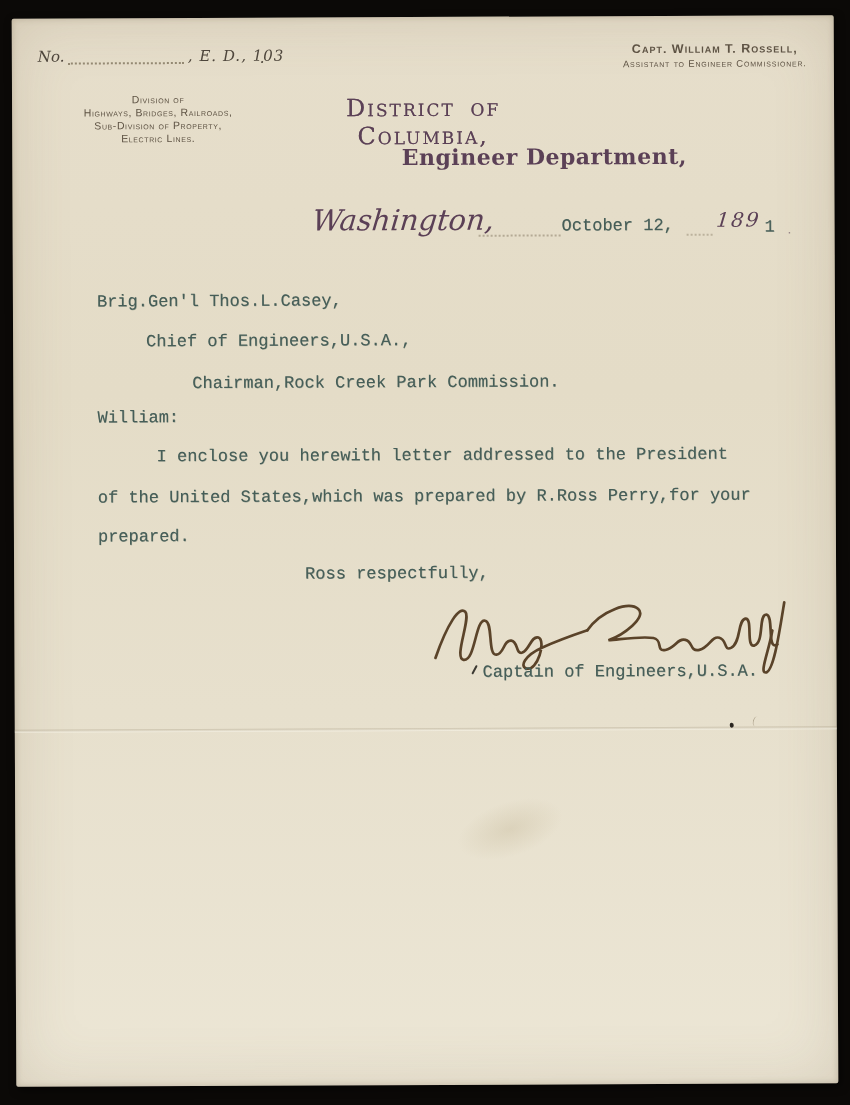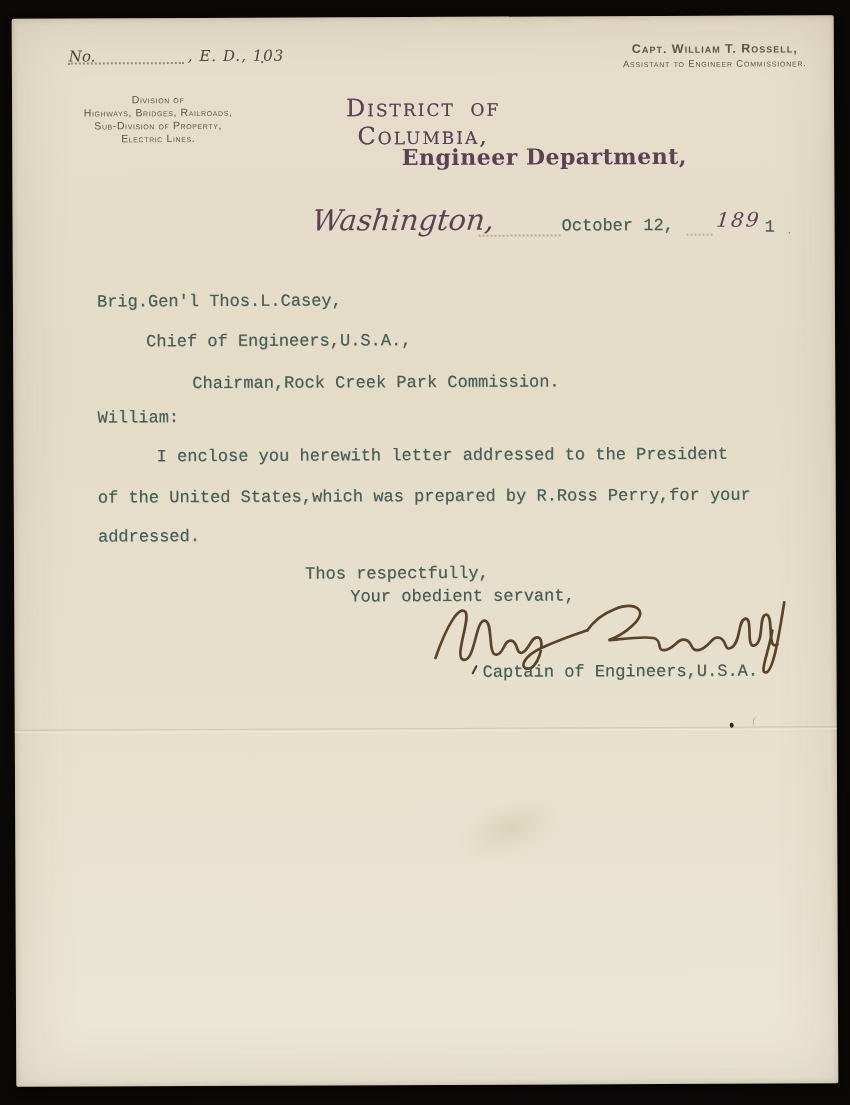--- a/index.html
+++ b/index.html
@@ -64,21 +64,21 @@
     background:radial-gradient(ellipse at center, rgba(185,170,135,.28), rgba(185,170,135,0) 70%);
     transform:rotate(-18deg);
   }
   svg.sig{overflow:visible;}
 </style>
 </head>
 <body>
 
 <div class="paper">
 
-  <div class="abs ref-line" style="left:26px;top:29px;margin-left:31px;">No.</div>
+  <div class="abs ref-line" style="left:26px;top:29px;">No.</div>
   <div class="abs dotted-rule" style="left:56px;top:44px;width:116px;"></div>
   <div class="abs ref-line" style="left:176px;top:29px;letter-spacing:1px;">, E. D., 103</div>
   <div class="abs ref-line" style="left:248px;top:31px;">.</div>
 
   <div class="abs officer" style="left:583px;top:26px;width:240px;">
     <div class="l1">Capt. William T. Rossell,</div>
     <div class="l2">Assistant to Engineer Commissioner.</div>
   </div>
 
   <div class="abs division" style="left:26px;top:75px;width:240px;">
@@ -100,24 +100,23 @@
   <div class="abs faint-dot" style="left:775px;top:205px;">.</div>
 
   <div class="abs type" style="left:84px;top:274px;">Brig.Gen'l Thos.L.Casey,</div>
   <div class="abs type" style="left:133px;top:314px;">Chief of Engineers,U.S.A.,</div>
   <div class="abs type" style="left:179px;top:356px;">Chairman,Rock Creek Park Commission.</div>
 
   <div class="abs type" style="left:84px;top:390px;">William:</div>
 
   <div class="abs type" style="left:143px;top:429px;">I enclose you herewith letter addressed to the President</div>
   <div class="abs type" style="left:84px;top:470px;">of the United States,which was prepared by R.Ross Perry,for your</div>
-  <div class="abs type" style="left:84px;top:509px;">addressed.</div>
+  <div class="abs type" style="left:84px;top:509px;">prepared.</div>
 
-  <div class="abs type" style="left:291px;top:547px;">Thos respectfully,</div>
-  <div class="abs type" style="left:336px;top:570px;">Your obedient servant,</div>
+  <div class="abs type" style="left:291px;top:547px;">Ross respectfully,</div>
 
   <svg class="abs sig" style="left:411px;top:579px;" width="375" height="84" viewBox="0 0 375 84" aria-label="Wm. T. Rossell (handwritten)">
     <g fill="none" stroke="#4f361c" stroke-width="2.7" stroke-linecap="round" opacity="0.92">
       <path d="M10 62 C 22 28, 34 10, 40 16 C 46 22, 28 62, 38 64 C 50 66, 50 22, 60 25 C 68 27, 62 60, 71 59 C 79 58, 78 44, 86 45 C 93 46, 90 59, 97 57 C 104 54, 106 40, 113 42 C 121 45, 112 76, 101 73 C 94 71, 99 60, 117 52 C 135 44, 147 40, 162 35"></path>
       <path d="M162 35 C 176 15, 204 6, 213 14 C 222 22, 198 40, 183 45 C 197 44, 216 41, 228 43 C 238 45, 230 57, 240 55 C 250 53, 252 43, 260 45 C 268 47, 264 57, 274 55 C 284 53, 286 41, 294 43 C 302 45, 298 57, 306 53 C 316 47, 312 26, 320 24 C 328 23, 320 53, 329 51 C 339 48, 333 20, 341 20 C 349 21, 341 57, 352 50"></path>
       <path d="M347 36 C 343 58, 334 78, 340 78 C 348 78, 354 38, 359 8"></path>
     </g>
   </svg>
 
   <div class="pen-mark" style="left:459px;top:648px;"></div>

